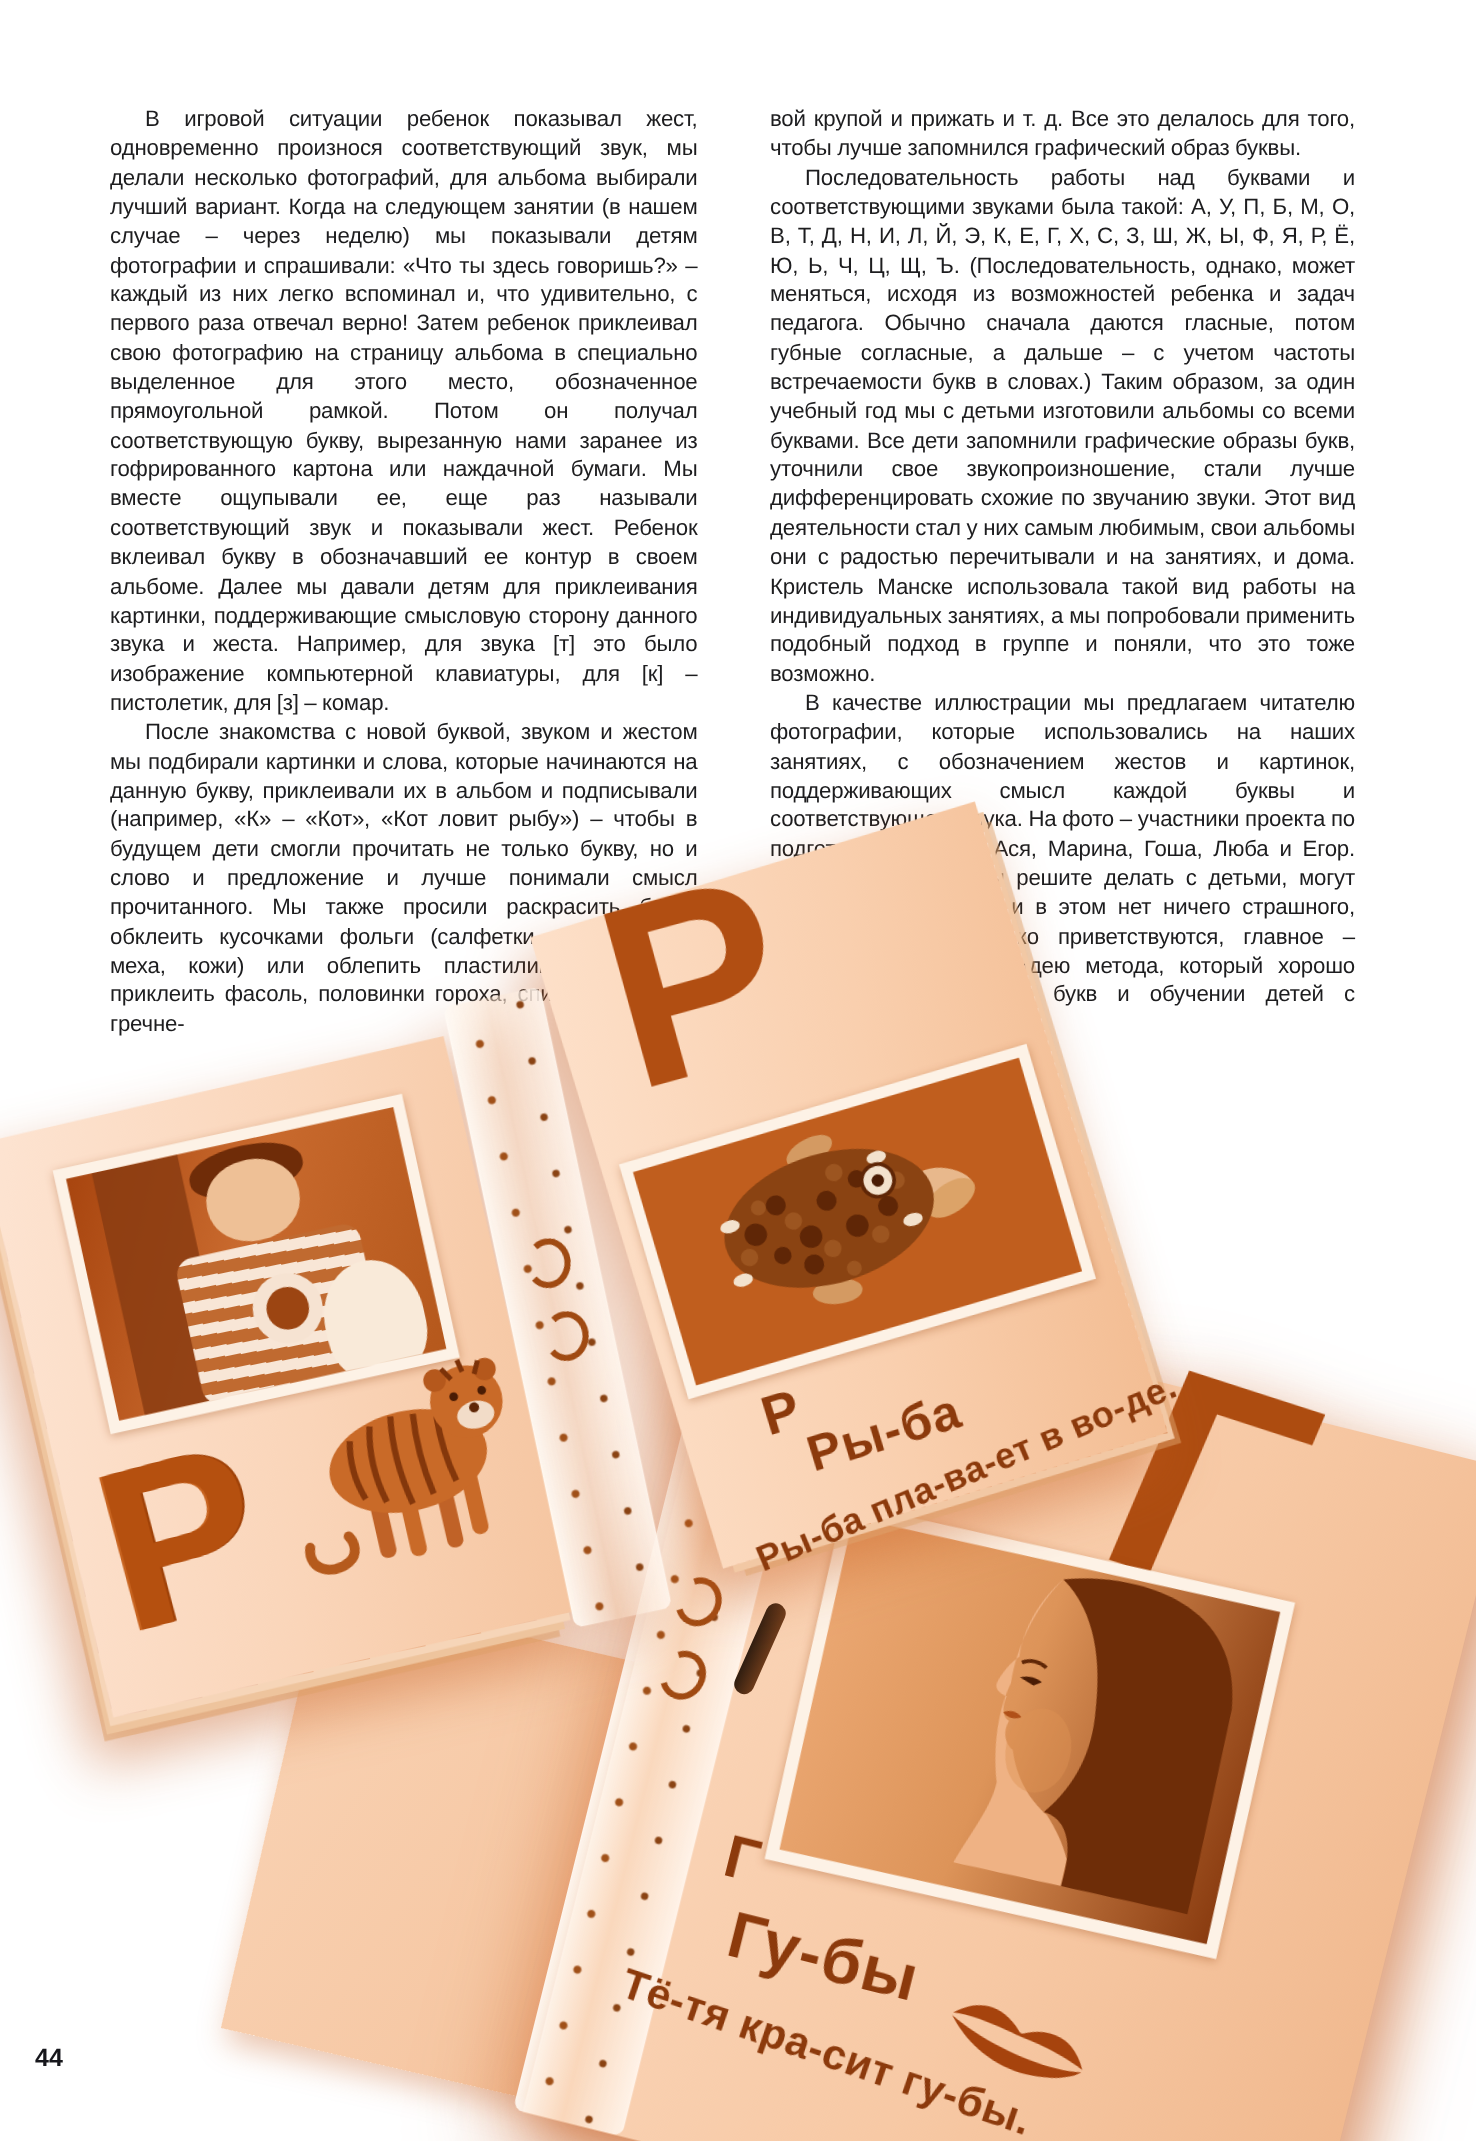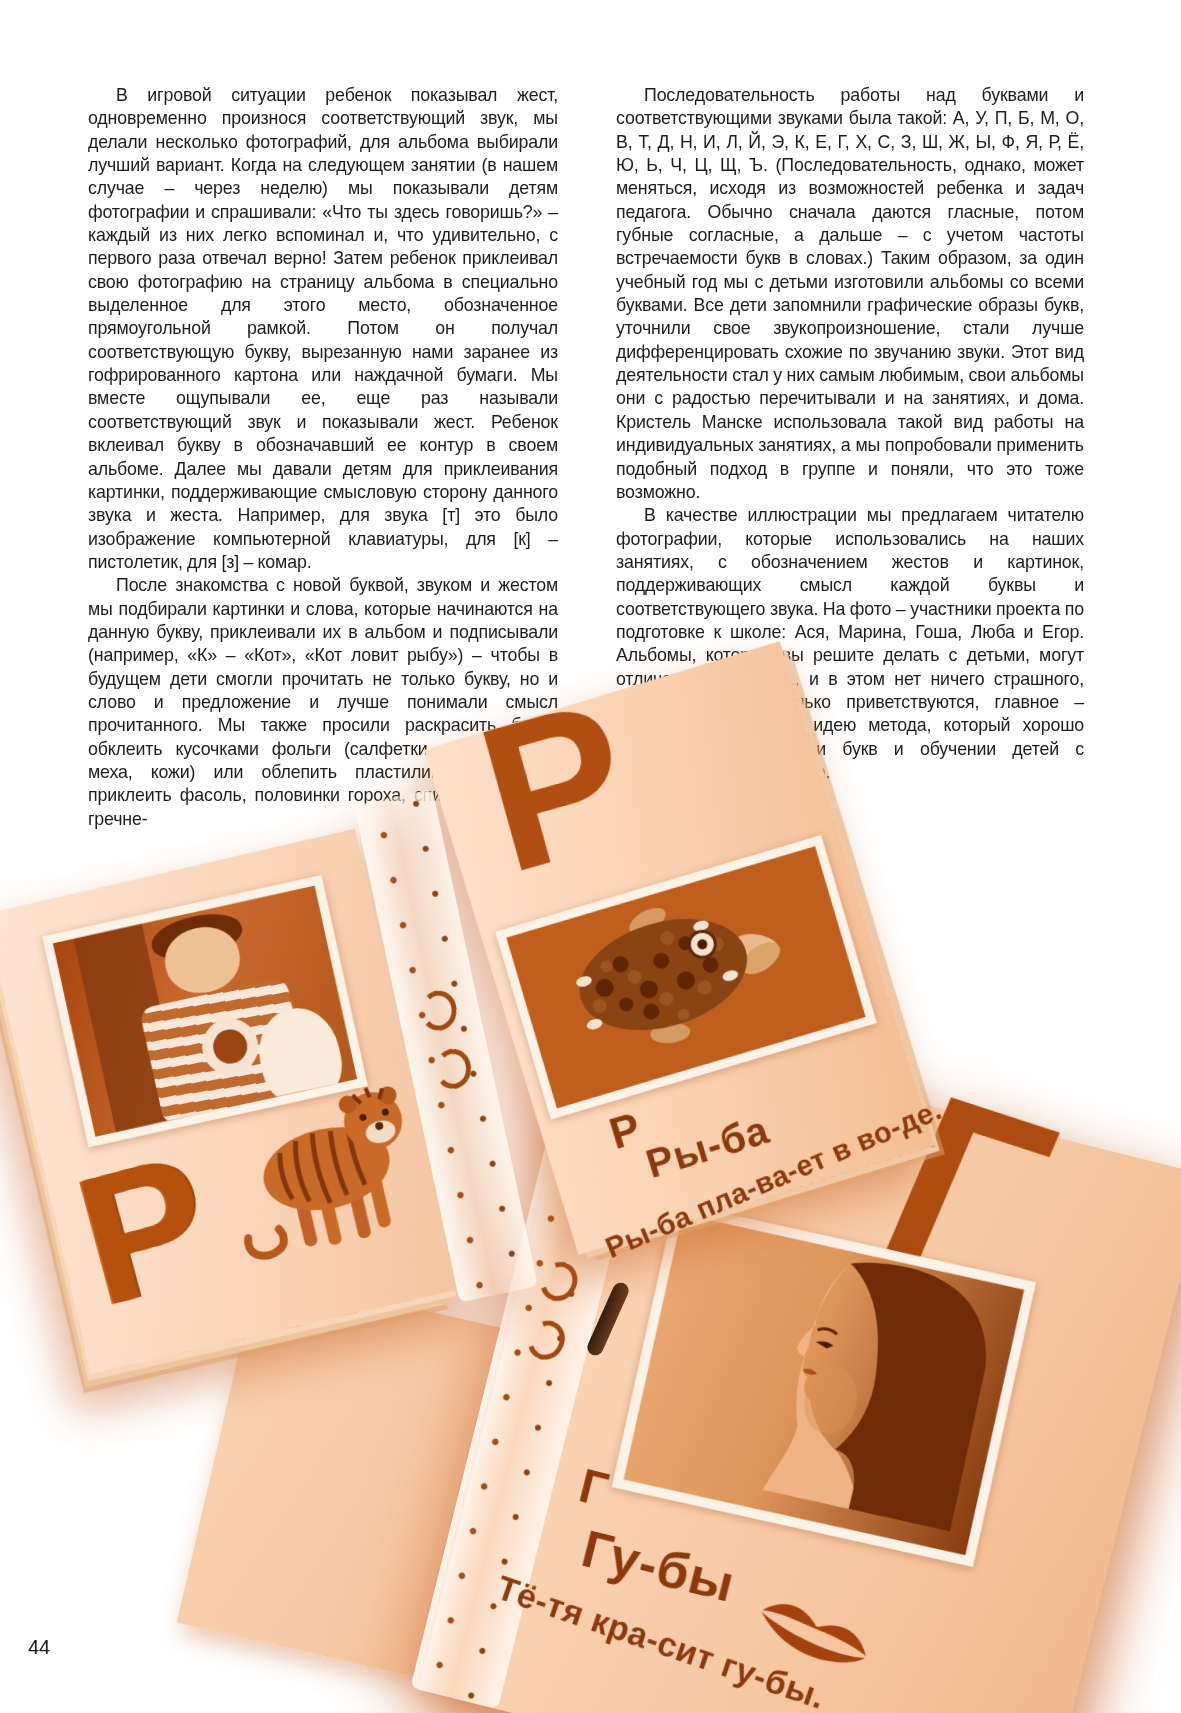--- a/index.html
+++ b/index.html
@@ -16,21 +16,21 @@
     text-align:justify;letter-spacing:-0.15px;word-spacing:-0.4px;
   }
   .col-left{left:88px;}
   .col-right{left:616px;width:468px;}
   .para{margin:0;text-indent:28px;}
   .para.noindent{text-indent:0;}
 
   
   .page-number{
     position:absolute;left:28px;top:1636px;
-    font-size:20px;font-weight:normal;color:#17171c;
+    font-size:20px;font-weight:bold;color:#17171c;
   }
 
   
   .photo-frame{position:absolute;background:#fdf2e6;box-shadow:0 2px 8px rgba(150,65,15,.35);}
   .spine{
     position:absolute;border-radius:8px;
     background-image:
       radial-gradient(circle, #a05018 2.6px, rgba(0,0,0,0) 3.8px),
       radial-gradient(circle, #8a4313 2.4px, rgba(0,0,0,0) 3.6px),
       linear-gradient(90deg, rgba(255,250,244,.95), rgba(250,222,198,.45) 45%, rgba(255,246,238,.9));
@@ -136,20 +136,21 @@
 <body>
 
 <div class="sheet">
 
   <section class="col col-left">
       <p class="para">В игровой ситуации ребенок показывал жест, одновременно произнося соответствующий звук, мы делали несколько фотографий, для альбома выбирали лучший вариант. Когда на следующем занятии (в нашем случае – через неделю) мы показывали детям фотографии и спрашивали: «Что ты здесь говоришь?» – каждый из них легко вспоминал и, что удивительно, с первого раза отвечал верно! Затем ребенок приклеивал свою фотографию на страницу альбома в специально выделенное для этого место, обозначенное прямоугольной рамкой. Потом он получал соответствующую букву, вырезанную нами заранее из гофрированного картона или наждачной бумаги. Мы вместе ощупывали ее, еще раз называли соответствующий звук и показывали жест. Ребенок вклеивал букву в обозначавший ее контур в своем альбоме. Далее мы давали детям для приклеивания картинки, поддерживающие смысловую сторону данного звука и жеста. Например, для звука [т] это было изображение компьютерной клавиатуры, для [к] – пистолетик, для [з] – комар.</p>
       <p class="para">После знакомства с новой буквой, звуком и жестом мы подбирали картинки и слова, которые начинаются на данную букву, приклеивали их в альбом и подписывали (например, «К» – «Кот», «Кот ловит рыбу») – чтобы в будущем дети смогли прочитать не только букву, но и слово и предложение и лучше понимали смысл прочитанного. Мы также просили раскрасить букву, обклеить кусочками фольги (салфетки, ваты, марли, меха, кожи) или облепить пластилином, на него приклеить фасоль, половинки гороха, спички, посыпать гречне-</p>
     </section>
 
   <section class="col col-right">
+      <p class="para noindent">вой крупой и прижать и т. д. Все это делалось для того, чтобы лучше запомнился графический образ буквы.</p>
       <p class="para">Последовательность работы над буквами и соответствующими звуками была такой: А, У, П, Б, М, О, В, Т, Д, Н, И, Л, Й, Э, К, Е, Г, Х, С, З, Ш, Ж, Ы, Ф, Я, Р, Ё, Ю, Ь, Ч, Ц, Щ, Ъ. (Последовательность, однако, может меняться, исходя из возможностей ребенка и задач педагога. Обычно сначала даются гласные, потом губные согласные, а дальше – с учетом частоты встречаемости букв в словах.) Таким образом, за один учебный год мы с детьми изготовили альбомы со всеми буквами. Все дети запомнили графические образы букв, уточнили свое звукопроизношение, стали лучше дифференцировать схожие по звучанию звуки. Этот вид деятельности стал у них самым любимым, свои альбомы они с радостью перечитывали и на занятиях, и дома. Кристель Манске использовала такой вид работы на индивидуальных занятиях, а мы попробовали применить подобный подход в группе и поняли, что это тоже возможно.</p>
       <p class="para">В качестве иллюстрации мы предлагаем читателю фотографии, которые использовались на наших занятиях, с обозначением жестов и картинок, поддерживающих смысл каждой буквы и соответствующего звука. На фото – участники проекта по подготовке к школе: Ася, Марина, Гоша, Люба и Егор. Альбомы, которые вы решите делать с детьми, могут отличаться от наших, и в этом нет ничего страшного, творческие идеи только приветствуются, главное – сохранить принцип и идею метода, который хорошо работает при усвоении букв и обучении детей с синдромом Дауна чтению.</p>
     </section>
 
   <figure class="collage" style="margin:0;">
 
     <div class="album2-leftpage"></div>
 
     <div class="album2">
       <div class="spine spine2">

